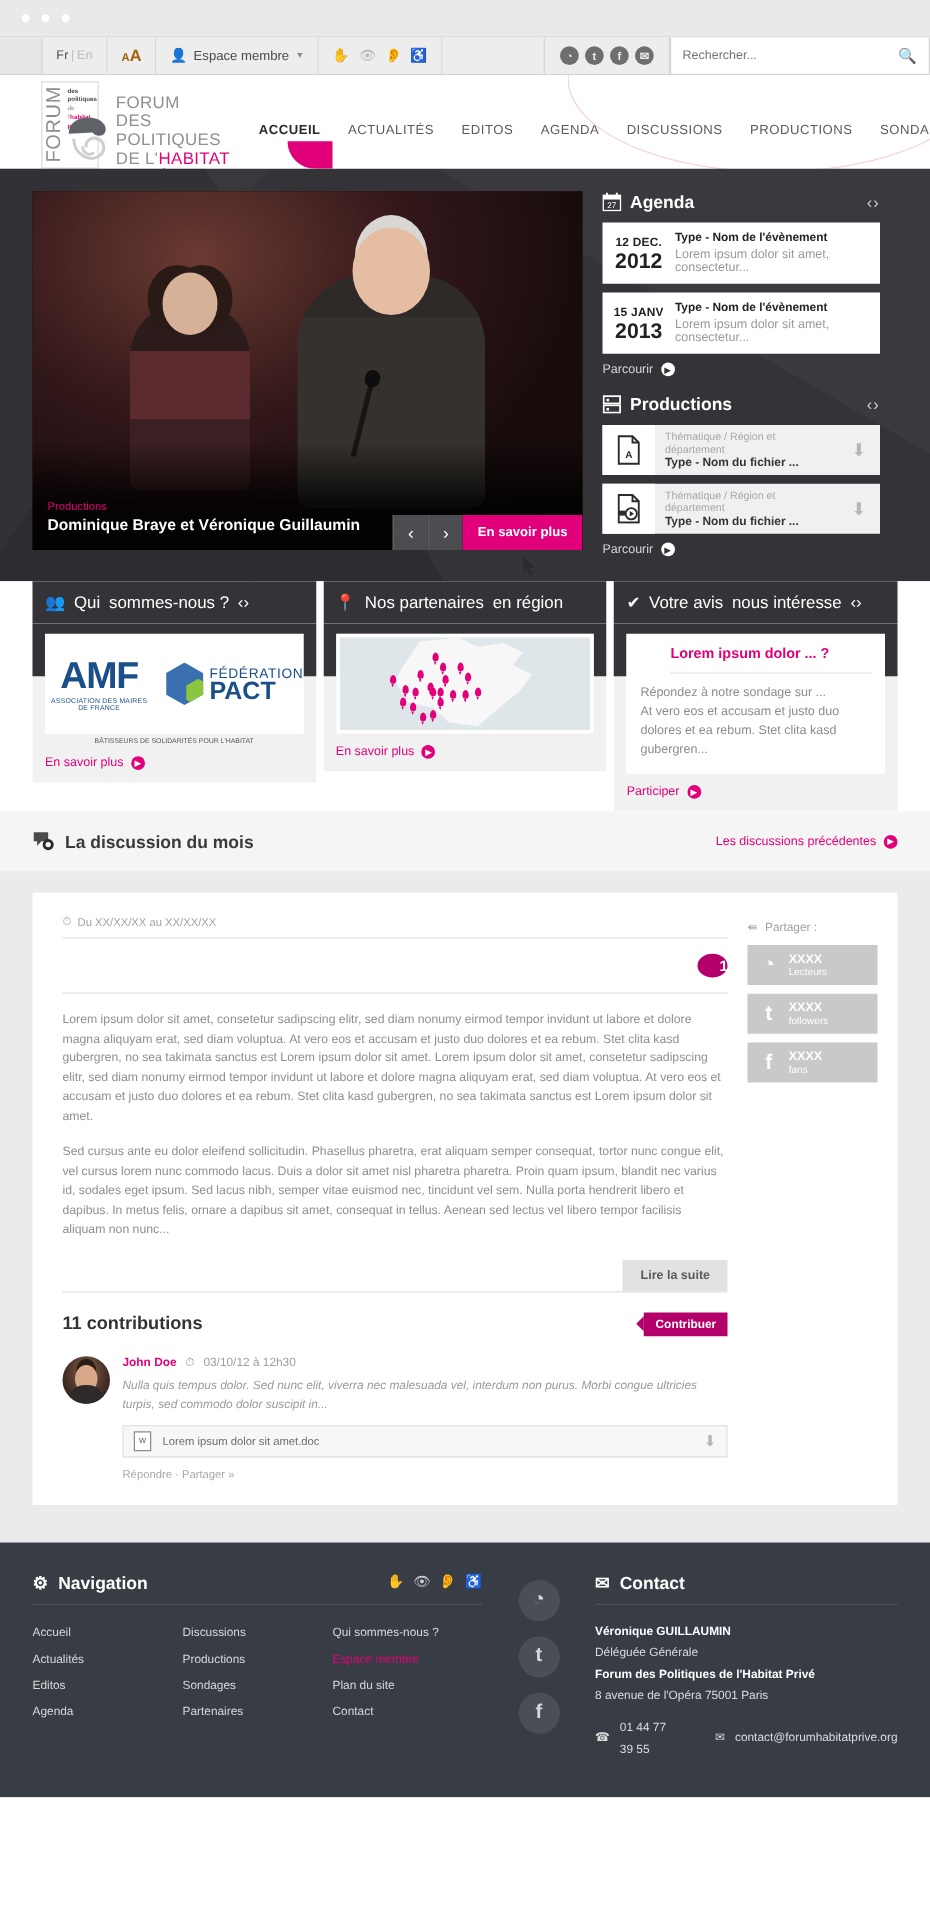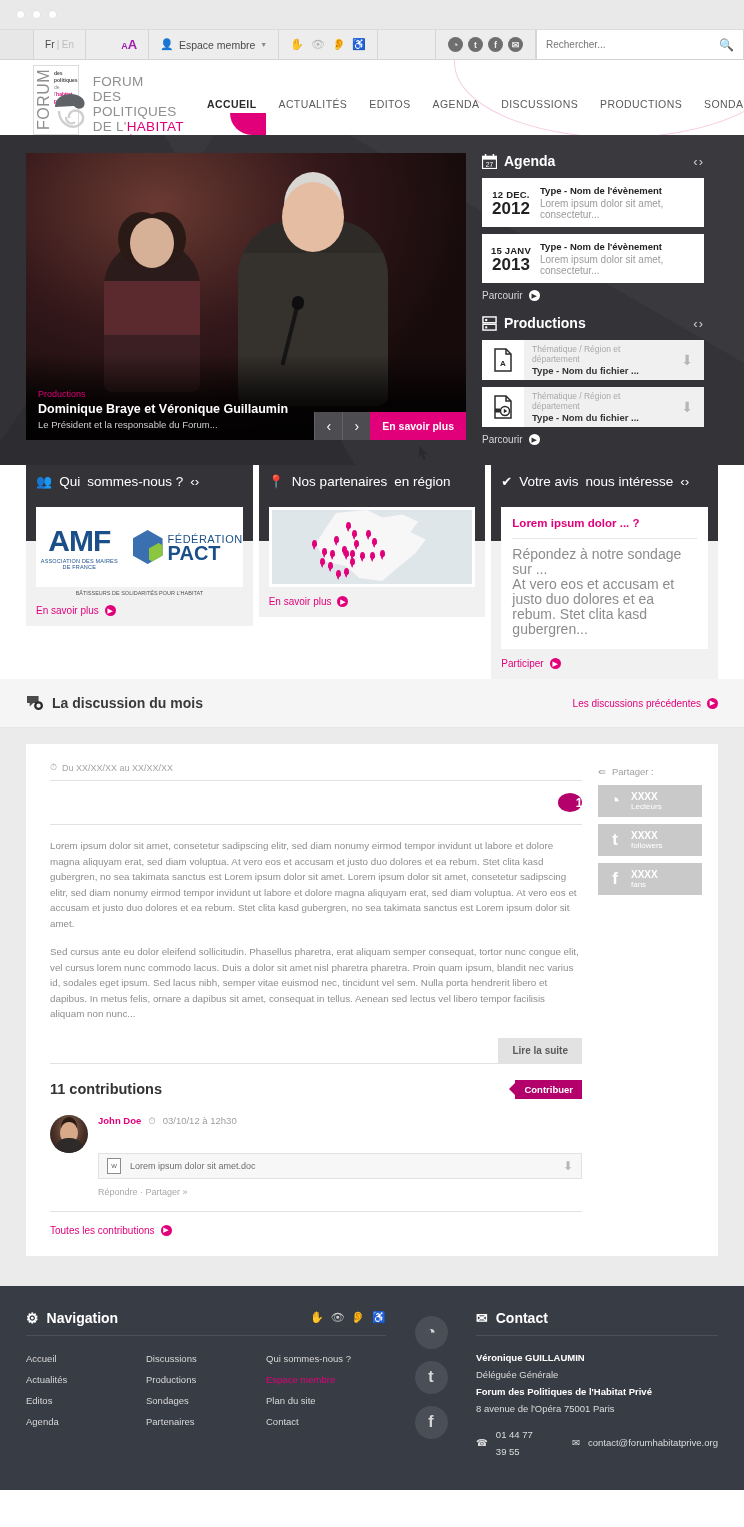--- a/index.html
+++ b/index.html
@@ -34,21 +34,21 @@
   .ub-cell {
     display: flex; align-items: center; gap: 5px;
     padding: 0 11px; border-right: 1px solid #d6d6d6;
     background: #ededed;
   }
   .ub-cell.first { border-left: 1px solid #d6d6d6; margin-left: 33px; }
   .lang { font-size: 10px; letter-spacing: .2px; }
   .lang .on { color: #4a4a4a; }
   .lang .sep { color: #bdbdbd; margin: 0 2px; }
   .lang .off { color: #bdbdbd; }
-  .aa { font-size: 13px; color:#a21caf; font-weight:600;margin-left:24px; }
+  .aa { font-size: 13px; color:#a16207; font-weight:600; }
   .aa small { font-size: 9px; }
   .member { font-size: 10.5px; color:#4a4a4a; }
   .caret { font-size: 7px; color:#8a8a8a; }
   .a11y { display:flex; gap:7px; color:#b4b4b4; font-size:11px; }
   .ub-spacer { flex: 1; background: #ededed; border-right: 1px solid #d6d6d6;}
   .ub-social {
     display: flex; align-items: center; gap: 5px;
     padding: 0 12px; background:#ededed; border-right: 1px solid #d6d6d6;
   }
   .sq-ico {
@@ -277,22 +277,22 @@
     position:absolute; width:5px; height:7px; background:#e2007a;
     border-radius: 50% 50% 50% 50% / 60% 60% 40% 40%;
   }
   .pin::after{
     content:""; position:absolute; left:1.2px; bottom:-3px; width:2.6px; height:3px;
     background:#e2007a; clip-path: polygon(0 0, 100% 0, 50% 100%);
   }
 
   .poll-card { background:#fff; padding: 10px 11px 12px 11px; margin-top:0; }
   .poll-q { color:#e2007a; font-size:11.5px; font-weight:bold; padding-bottom:9px;
-    border-bottom:1px solid #e6e6e6; }
-  .poll-b { font-size:14px; color:#8c8c8c; line-height:15px; padding-top:8px; }
+    border-bottom:1px solid #e6e6e6;margin-left:24px; }
+  .poll-b { font-size:10px; color:#8c8c8c; line-height:15px; padding-top:8px; }
 
   
   .disc-bar {
     background:#f5f5f5; padding: 16px 26px; display:flex; align-items:center;
     border-bottom:1px solid #e8e8e8;
   }
   .disc-bar h2 { font-size:14px; color:#3a3a3a; display:flex; align-items:center; gap:8px;}
   .disc-prev { margin-left:auto; color:#e2007a; font-size:10px;
     display:flex; align-items:center; gap:6px; }
 
@@ -354,21 +354,21 @@
     border-radius:50%; background:#d8a988; box-shadow:0 -6px 0 -1px #2b1b14; }
   .avatar-sm .b { position:absolute; left:4px; bottom:-5px; width:30px; height:20px;
     border-radius:14px 14px 0 0; background:#2e2a2a; }
   .cm-body { flex:1; }
   .cm-head { font-size:9.5px; display:flex; align-items:center; gap:7px; }
   .cm-name { color:#e2007a; font-weight:bold; }
   .cm-time { color:#9e9e9e; }
   .cm-text { font-size:9.5px; font-style:italic; color:#9a9a9a; line-height:15px;
      margin-top:5px; }
   .attach {
-    margin-top:26px; border:1px solid #e2e2e2; background:#f7f7f7;
+    margin-top:9px; border:1px solid #e2e2e2; background:#f7f7f7;
     display:flex; align-items:center; height:26px; padding: 0 8px; gap:9px;
   }
   .attach .doc {
     width:14px; height:16px; border:1px solid #8c8c8c; font-size:6px; color:#555;
     display:flex; align-items:center; justify-content:center; background:#fff;
   }
   .attach .nm { font-size:9px; color:#6d6d6d; flex:1; }
   .attach .dl { color:#b6b6b6; font-size:12px; }
   .cm-acts { font-size:9px; color:#a8a8a8; margin-top:8px; }
   .all-contrib {
@@ -498,21 +498,20 @@
       <div class="slider">
         <div class="slider-img">
           <div class="photo-stage">
             <div class="fig woman"></div>
             <div class="fig man"></div>
             <div class="mic"></div>
           </div>
           <div class="slide-cap">
             <div class="slide-kicker">Productions</div>
             <div class="slide-title">Dominique Braye et Véronique Guillaumin</div>
-            <div class="slide-sub">Le Président et la responsable du Forum...</div>
           </div>
           <div class="slide-ctrls">
             <div class="sc-arrow">‹</div>
             <div class="sc-arrow">›</div>
             <div class="sc-cta">En savoir plus</div>
           </div>
         </div>
         <svg class="cursor" viewBox="0 0 14 18">
           <path d="M2 1 L2 14 L5 11 L7 17 L9.5 16 L7.5 10.5 L12 10.5 Z" fill="#2b2b2b"></path>
         </svg>
@@ -756,33 +755,30 @@
           <div class="avatar-sm">
             <div class="f"></div>
               <div class="b"></div>
           </div>
           <div class="cm-body">
             <div class="cm-head">
               <span class="cm-name">John Doe</span>
               <span class="cm-time">⏱</span>
               <span class="cm-time">03/10/12 à 12h30</span>
             </div>
+            <div class="cm-text">Nulla quis tempus dolor. Sed nunc elit, viverra nec malesuada vel, interdum non purus. Morbi congue ultricies turpis, sed commodo dolor suscipit in...</div>
             <div class="attach">
               <span class="doc">W</span>
               <span class="nm">Lorem ipsum dolor sit amet.doc</span>
               <span class="dl">⬇</span>
             </div>
             <div class="cm-acts">Répondre  ·  Partager »</div>
           </div>
         </div>
 
-        <div class="all-contrib">
-          <span>Toutes les contributions</span>
-          <span class="dotarrow pink">▶</span>
-        </div>
       </div>
 
       <div class="share-col">
         <div class="share-lbl">
           <span>⇚</span>
           <span>Partager :</span>
         </div>
         <div class="share-btn">
           <span class="g">◔</span>
           <span>

